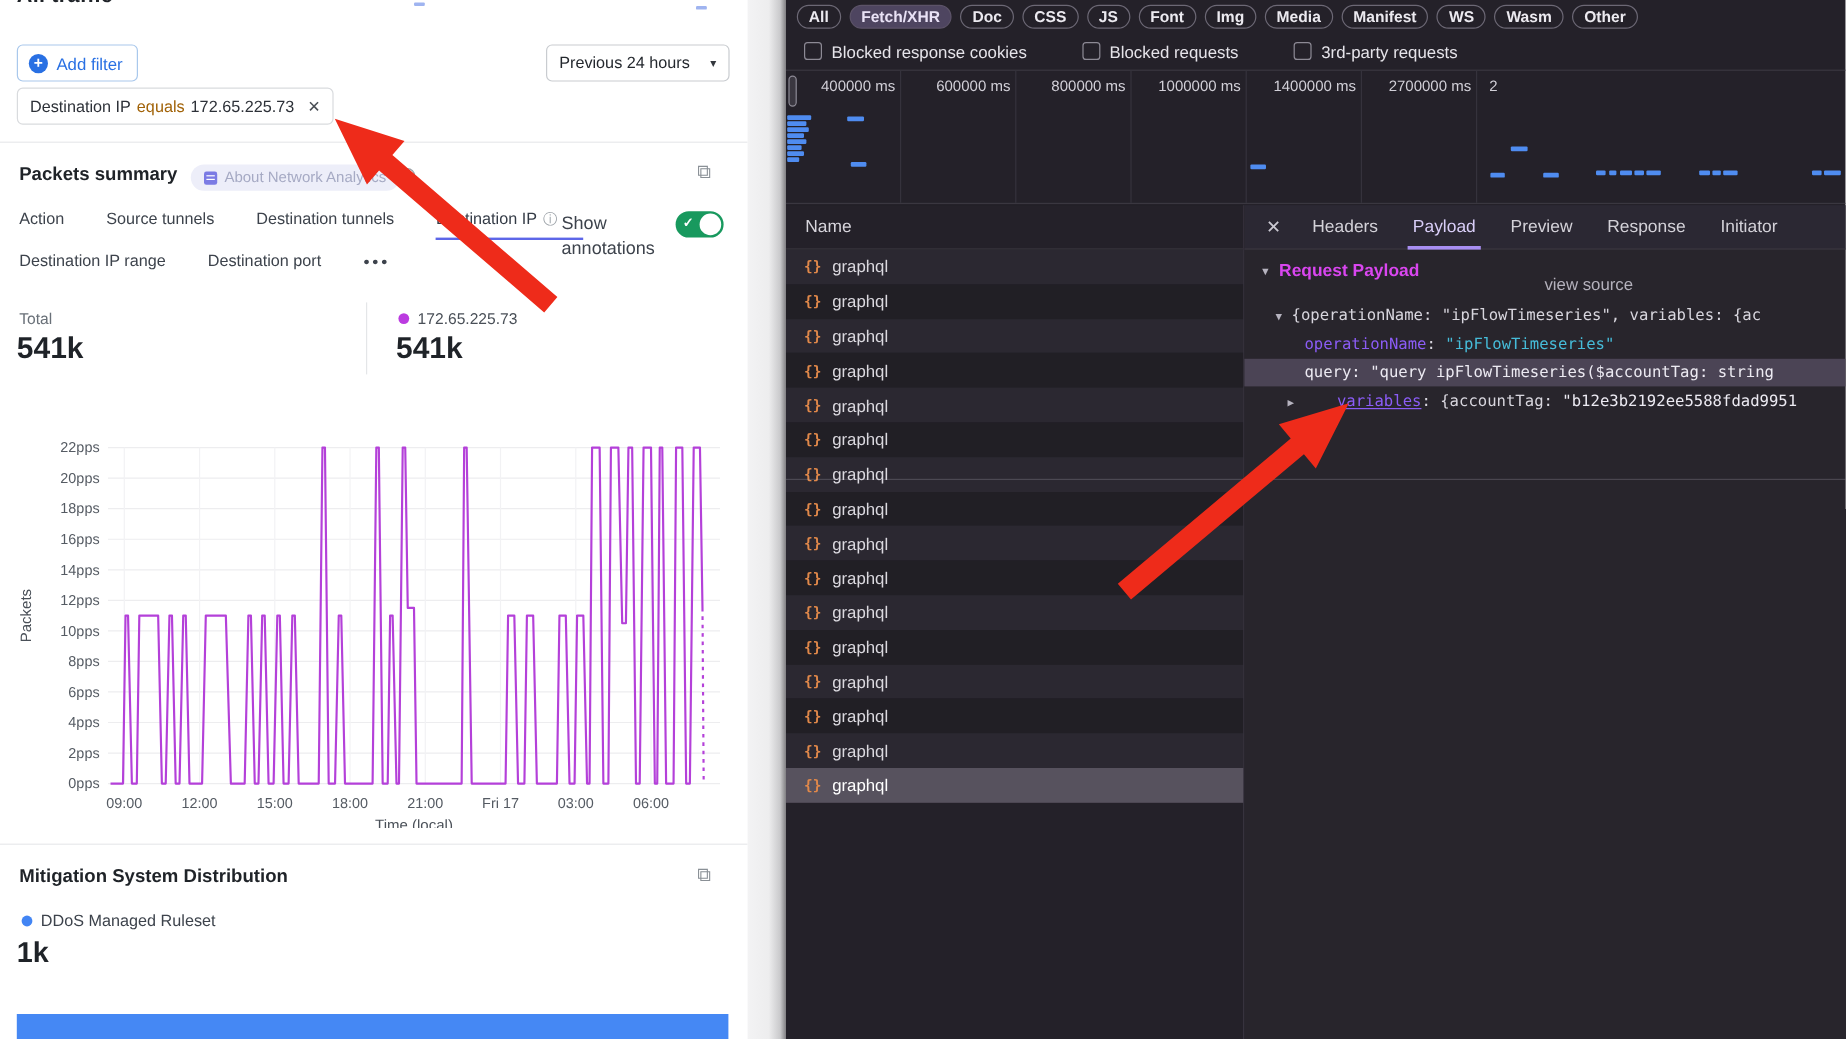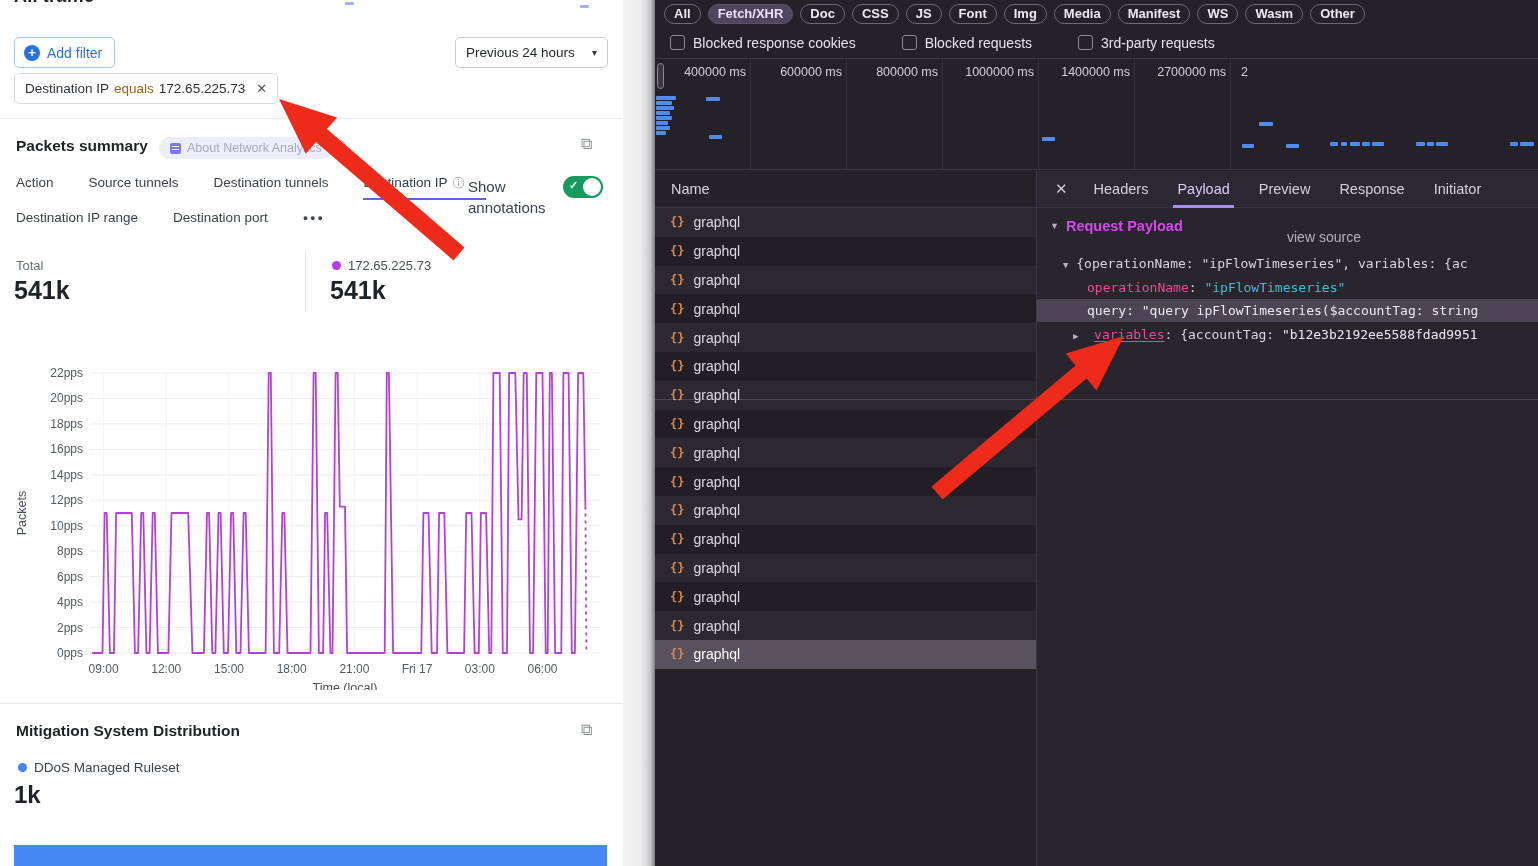--- a/index.html
+++ b/index.html
@@ -110,23 +110,23 @@
   .det-tab.active { color:#d9cef8; }
   .det-tab.active::after { content:""; position:absolute; left:-4px; right:-4px; bottom:0; height:3px; background:#a88ef2; }
 
   .rp-row { position:absolute; left:13px; top:47px; display:flex; align-items:center; gap:7px; }
   .tri { font-size:9px; color:#b6b3bf; }
   .rp-title { font-size:14.5px; font-weight:700; color:#d946ef; }
   .view-src { position:absolute; left:250px; top:47px; font-size:14px; color:#b4b1bc; cursor:pointer;margin-top:11px; }
 
   .code { font-family:"DejaVu Sans Mono", monospace; font-size:13px; white-space:nowrap; overflow:hidden; }
   .pl-line { position:absolute; height:23px; line-height:23px; width:501px; }
-  .k { color:#ec4899; } .s { color:#46bcd9; } .g { color:#d8d6de; } .w { color:#ecEAf2; color:#eceaf2; }
+  .k { color:#8b5cf6; } .s { color:#46bcd9; } .g { color:#d8d6de; } .w { color:#ecEAf2; color:#eceaf2; }
   .hl { background:#4b4455; }
-  .u { text-decoration:underline; text-underline-offset:2px; }
+  .u { text-decoration:underline; text-underline-offset:2px;margin-left:20px; }
 
   .seam { position:absolute; left:0; top:399px; width:883px; height:1px; background:rgba(195,193,205,.22); }
 
   #arrows { position:absolute; left:0; top:0; width:1538px; height:866px; pointer-events:none; }
 </style>
 </head>
 <body>
 
 <div id="app">
 

